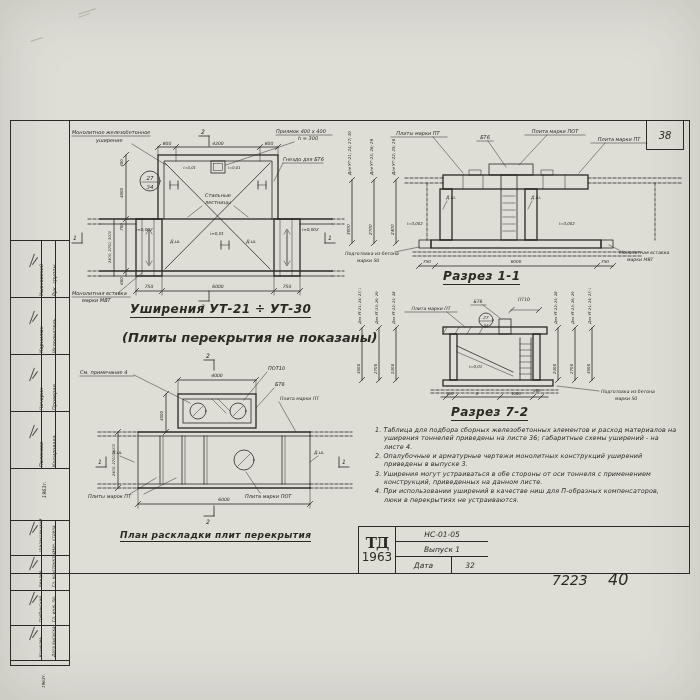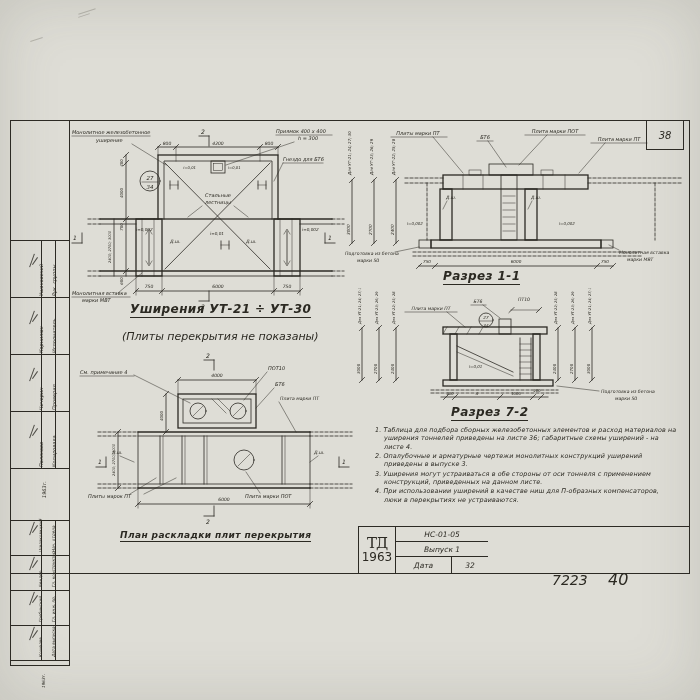--- a/index.html
+++ b/index.html
@@ -4,21 +4,21 @@
 <style>
   html,body{margin:0;padding:0;}
   #page{position:relative;width:700px;height:700px;background:#deddd6;overflow:hidden;
         font-family:"DejaVu Sans",sans-serif;color:#2b2922;
         box-shadow:inset 0 0 60px rgba(90,88,78,.18);}
   .abs{position:absolute;}
   .frame{border:1.6px solid #2c2a24;}
   
   .dt{font-style:italic;color:#2b2922;white-space:nowrap;}
   .t-title{font-size:12px;font-weight:bold;letter-spacing:.4px;border-bottom:1.4px solid #2b2922;padding-bottom:1px;}
-  .t-sub{font-size:11px;}
+  .t-sub{font-size:13px;font-weight:bold;}
   
   .rv{position:absolute;transform-origin:0 100%;transform:rotate(-90deg);
       white-space:nowrap;font-style:italic;line-height:6px;}
   .hline{position:absolute;left:0;width:58px;border-top:1px solid #2c2a24;}
   .vline{position:absolute;border-left:1px solid #2c2a24;}
   .sig{position:absolute;width:14px;height:0;border-top:1.3px solid #34322c;transform:rotate(-70deg);opacity:.85;}
   .sig::after{content:"";position:absolute;left:3px;top:2px;width:9px;border-top:1px solid #34322c;transform:rotate(15deg);}
   
   .smudge{position:absolute;opacity:.35;}
   .smudge i{display:block;width:18px;border-top:1.4px solid #6a675d;transform:rotate(-18deg);margin-top:3px;}
@@ -546,21 +546,21 @@
 
   <div class="abs" style="left:375px;top:426px;width:302px;">
     <div class="notes-item">1. Таблица для подбора сборных железобетонных элементов и расход материалов на уширения тоннелей приведены на листе 36; габаритные схемы уширений - на листе 4.</div>
     <div class="notes-item">2. Опалубочные и арматурные чертежи монолитных конструкций уширений приведены в выпуске 3.</div>
     <div class="notes-item">3. Уширения могут устраиваться в обе стороны от оси тоннеля с применением конструкций, приведенных на данном листе.</div>
     <div class="notes-item">4. При использовании уширений в качестве ниш для П-образных компенсаторов, люки в перекрытиях не устраиваются.</div>
   </div>
 
   <div id="titleblock" class="abs" style="left:358px;top:526px;width:330px;height:46px;">
     <div style="width:36px;display:flex;flex-direction:column;align-items:center;justify-content:center;">
-      <span style="font-family:'DejaVu Serif',serif;font-weight:normal;font-size:15px;line-height:14px;letter-spacing:-1px;">ТД</span>
+      <span style="font-family:'DejaVu Serif',serif;font-weight:bold;font-size:15px;line-height:14px;letter-spacing:-1px;">ТД</span>
       <span style="font-size:12px;">1963</span>
     </div>
     <div class="cell tb-right">
       <div class="tb-row" style="height:14px;">НС-01-05</div>
       <div class="tb-row" style="height:14px;">Выпуск 1</div>
       <div style="display:flex;flex:1;">
         <div class="tb-row" style="flex:1;border-bottom:none;border-right:1px solid #2c2a24;">Дата</div>
         <div class="tb-row" style="width:36px;border-bottom:none;">32</div>
       </div>
     </div>

